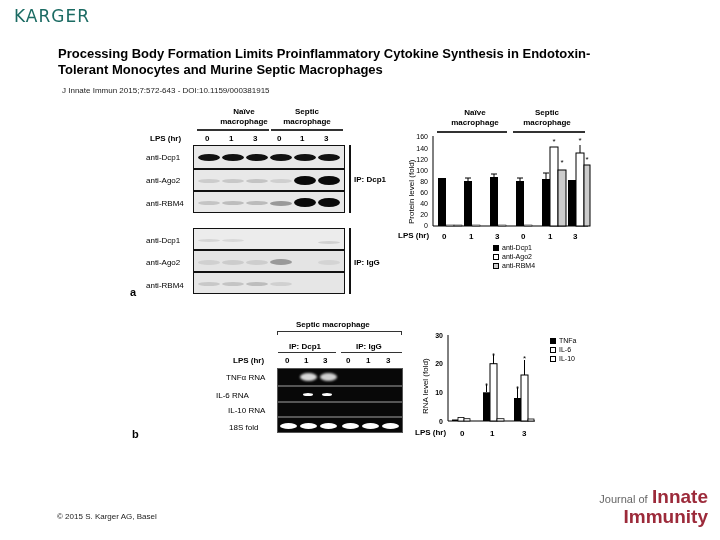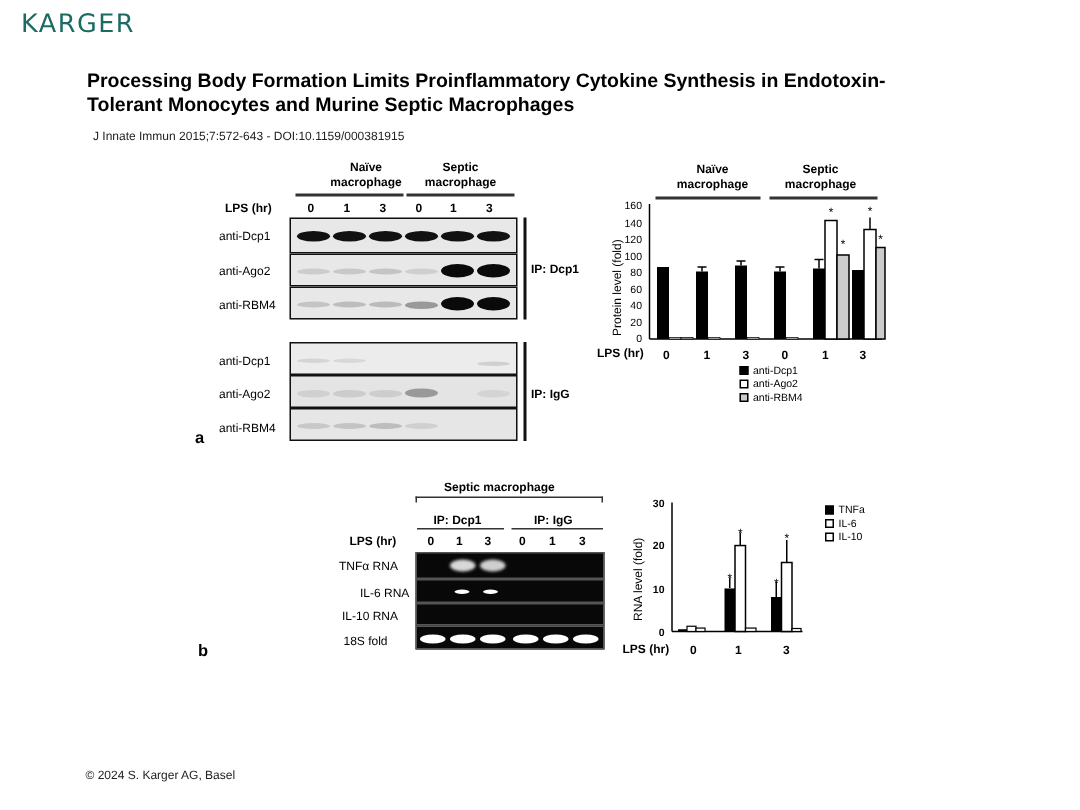--- a/index.html
+++ b/index.html
@@ -200,21 +200,21 @@
 
   <div class="abs fig-text" style="left:233px;top:56px;">LPS (hr)</div>
   <div class="abs fig-text" style="left:285px;top:56px;">0</div>
   <div class="abs fig-text" style="left:304px;top:56px;">1</div>
   <div class="abs fig-text" style="left:323px;top:56px;">3</div>
   <div class="abs fig-text" style="left:346px;top:56px;">0</div>
   <div class="abs fig-text" style="left:366px;top:56px;">1</div>
   <div class="abs fig-text" style="left:386px;top:56px;">3</div>
 
   <div class="abs fig-text-n" style="left:226px;top:73px;">TNFα RNA</div>
-  <div class="abs fig-text-n" style="left:240px;top:91px;">IL-6 RNA</div>
+  <div class="abs fig-text-n" style="left:216px;top:91px;">IL-6 RNA</div>
   <div class="abs fig-text-n" style="left:228px;top:106px;">IL-10 RNA</div>
   <div class="abs fig-text-n" style="left:229px;top:123px;">18S fold</div>
 
   <div class="abs gel-dark" style="left:277px;top:68px;width:126px;height:18px;">
     <div class="band" style="left:22px;top:4px;width:17px;height:8px;background:#d8d8d8;filter:blur(1px);"></div>
     <div class="band" style="left:42px;top:4px;width:17px;height:8px;background:#cfcfcf;filter:blur(1px);"></div>
   </div>
   <div class="abs gel-dark" style="left:277px;top:86px;width:126px;height:16px;">
     <div class="band" style="left:25px;top:6px;width:10px;height:3px;background:#fff;"></div>
     <div class="band" style="left:44px;top:6px;width:10px;height:3px;background:#fff;"></div>
@@ -268,15 +268,17 @@
   <div class="abs fig-text" style="left:490px;top:129px;">1</div>
   <div class="abs fig-text" style="left:522px;top:129px;">3</div>
 
   <div class="abs fig-text-n" style="left:550px;top:36px;line-height:9px;font-size:7px;">
     <div><span class="legend-swatch" style="background:#000;"></span><span>TNFa</span></div>
     <div><span class="legend-swatch" style="background:#fff;"></span><span>IL-6</span></div>
     <div><span class="legend-swatch" style="background:#fff;"></span><span>IL-10</span></div>
   </div>
 </div>
 
-<div class="abs copyright">© 2024 S. Karger AG, Basel</div>
+<div class="abs copyright">© 2015 S. Karger AG, Basel</div>
 <div class="abs journal">
+  <div><span class="j-small">Journal of</span> <span class="j-big">Innate</span></div>
+  <div><span class="j-big">Immunity</span></div>
 </div>
 
 </body></html>

